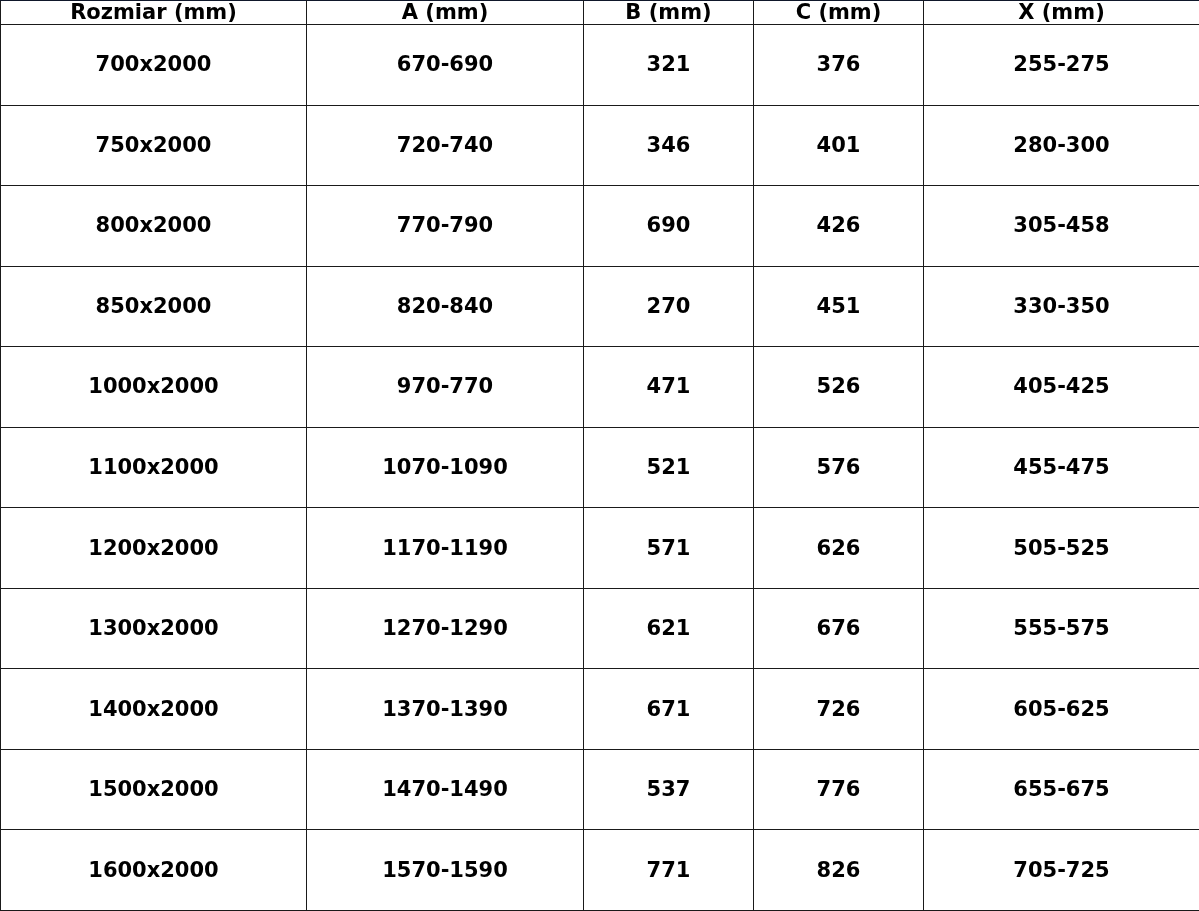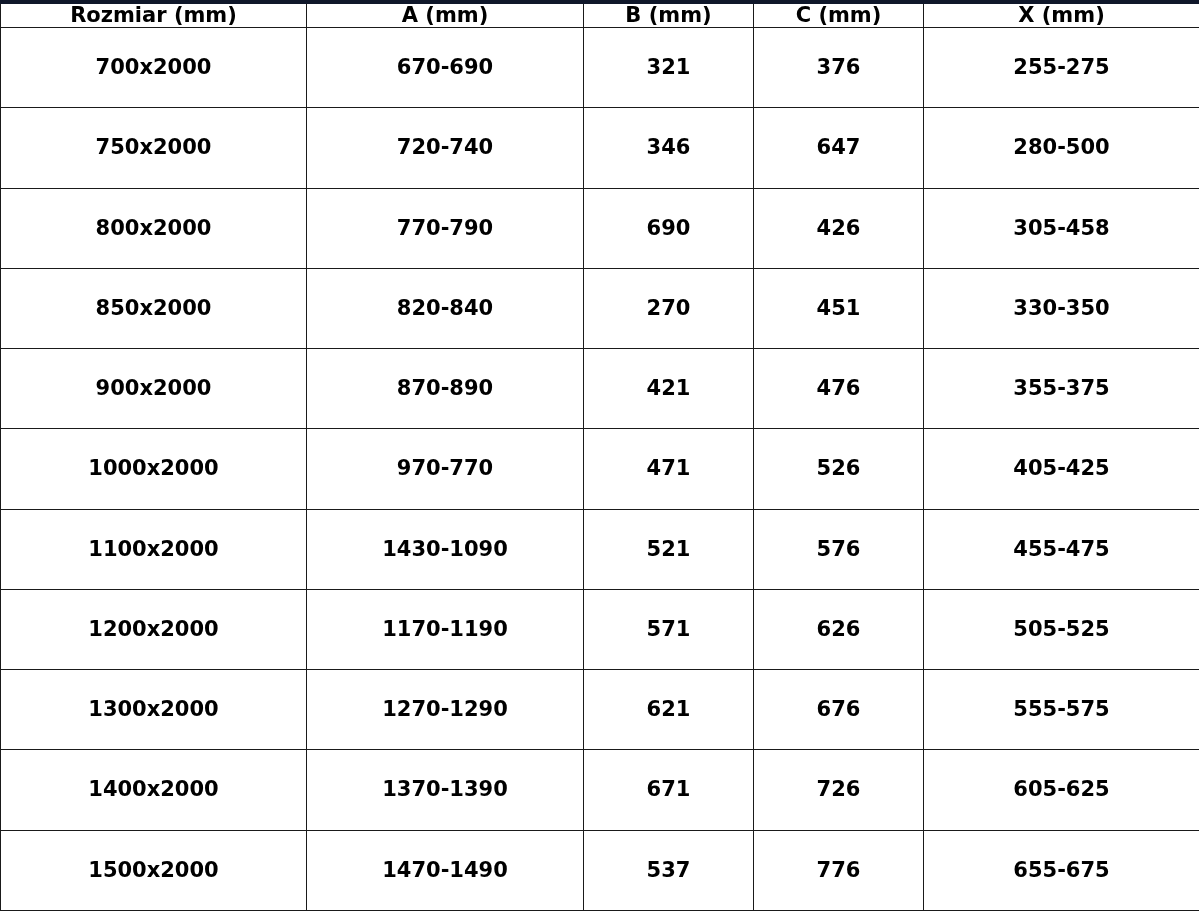--- a/index.html
+++ b/index.html
@@ -41,21 +41,21 @@
     font-size: 21px;
   }
   
   col.c0 { width: 306px; }
   col.c1 { width: 277px; }
   col.c2 { width: 170px; }
   col.c3 { width: 170px; }
   col.c4 { width: 276px; }
 
   
-  table.size-table tr:first-child th { border-top: 4px solid #0f172a; }
+  table.size-table tr:first-child th { border-top: 1px solid #0f172a; }
 </style>
 </head>
 <body>
 
 <div class="table-wrap">
   <table class="size-table">
     <colgroup>
       <col class="c0">
         <col class="c1">
         <col class="c2">
@@ -76,54 +76,47 @@
         <td>700x2000</td>
         <td>670-690</td>
         <td>321</td>
         <td>376</td>
         <td>255-275</td>
       </tr>
       <tr>
         <td>750x2000</td>
         <td>720-740</td>
         <td>346</td>
-        <td>647</td>
-        <td>280-500</td>
+        <td>401</td>
+        <td>280-300</td>
       </tr>
       <tr>
         <td>800x2000</td>
         <td>770-790</td>
         <td>690</td>
         <td>426</td>
         <td>305-458</td>
       </tr>
       <tr>
         <td>850x2000</td>
         <td>820-840</td>
         <td>270</td>
         <td>451</td>
         <td>330-350</td>
       </tr>
       <tr>
-        <td>900x2000</td>
-        <td>870-890</td>
-        <td>421</td>
-        <td>476</td>
-        <td>355-375</td>
-      </tr>
-      <tr>
         <td>1000x2000</td>
         <td>970-770</td>
         <td>471</td>
         <td>526</td>
         <td>405-425</td>
       </tr>
       <tr>
         <td>1100x2000</td>
-        <td>1430-1090</td>
+        <td>1070-1090</td>
         <td>521</td>
         <td>576</td>
         <td>455-475</td>
       </tr>
       <tr>
         <td>1200x2000</td>
         <td>1170-1190</td>
         <td>571</td>
         <td>626</td>
         <td>505-525</td>
@@ -142,15 +135,22 @@
         <td>726</td>
         <td>605-625</td>
       </tr>
       <tr>
         <td>1500x2000</td>
         <td>1470-1490</td>
         <td>537</td>
         <td>776</td>
         <td>655-675</td>
       </tr>
+      <tr>
+        <td>1600x2000</td>
+        <td>1570-1590</td>
+        <td>771</td>
+        <td>826</td>
+        <td>705-725</td>
+      </tr>
     </tbody>
   </table>
 </div>
 
 </body></html>

